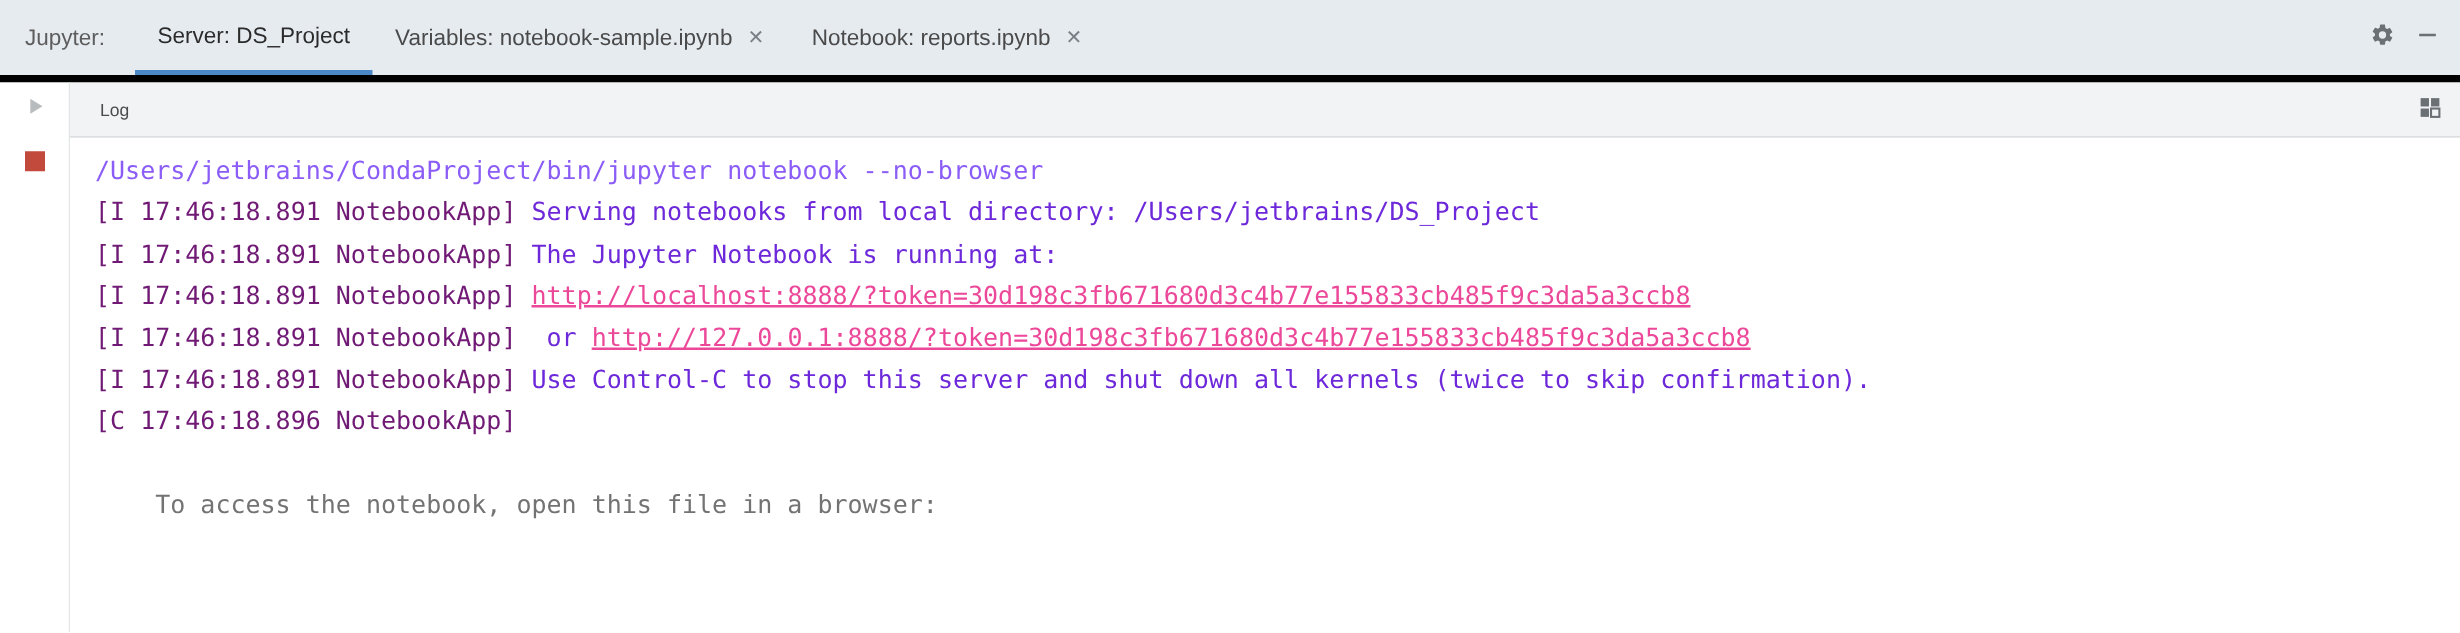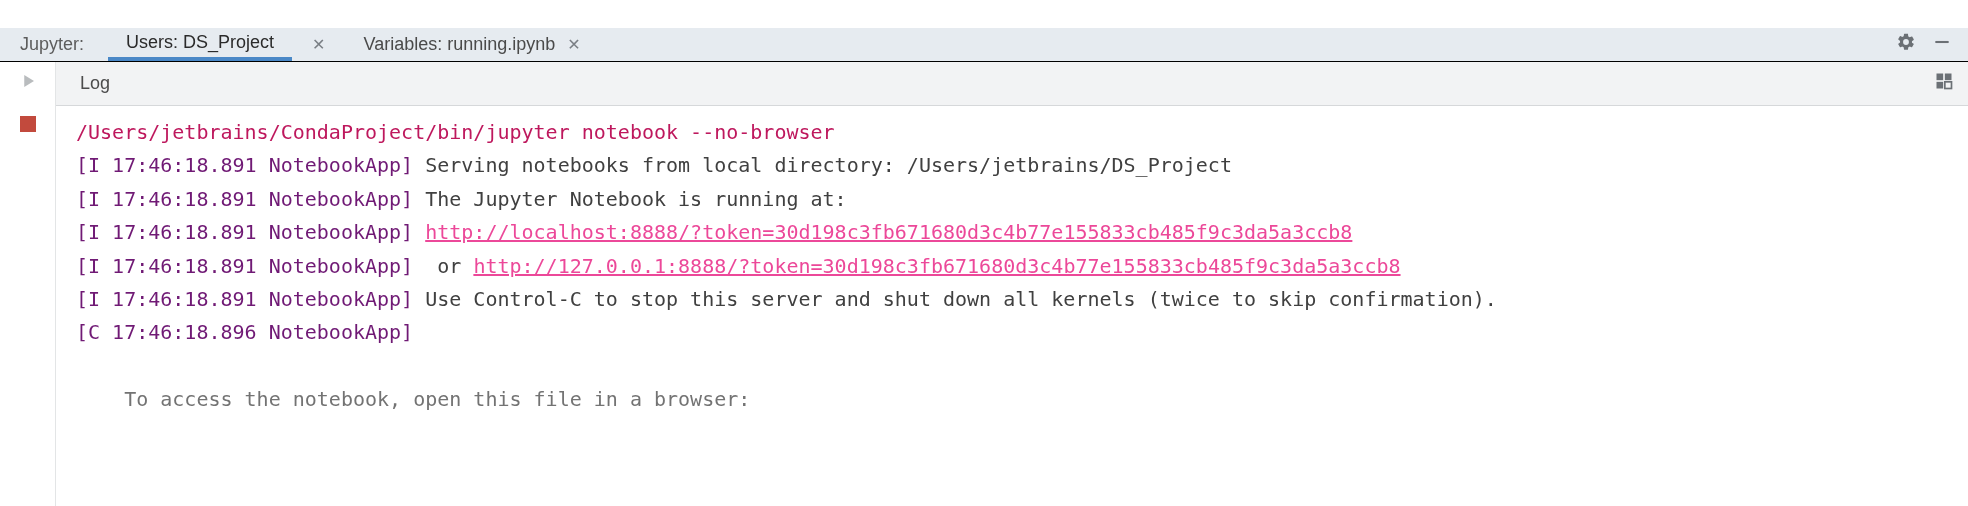--- a/index.html
+++ b/index.html
@@ -2,29 +2,28 @@
 <html><head>
   <meta charset="utf-8">
   <style>
     * { margin: 0; padding: 0; box-sizing: border-box; }
     html, body { width: 1968px; height: 506px; font-family: -apple-system, BlinkMacSystemFont, "Segoe UI", sans-serif; overflow: hidden; }
 
     .panel { width: 100%; height: 100%; display: flex; flex-direction: column; background: #fff; }
 
     
     .tabbar {
-      height: 34px;
+      height: 66px;
       background: #e6ebf0;
-      border-bottom: 1px solid #000000;
+      border-bottom: 6px solid #000000;
       display: flex;
       align-items: stretch;
       padding: 0 8px 0 20px;
       font-size: 18px;
       color: #4a4a4a;
-      margin-top: 28px;
     }
     .tabbar .title {
       display: flex; align-items: center;
       padding-right: 24px;
       color: #5d5d5d;
     }
     .tab {
       display: flex; align-items: center;
       padding: 0 18px;
       gap: 10px;
@@ -69,63 +68,64 @@
     .content { flex: 1; display: flex; flex-direction: column; min-width: 0; }
 
     
     .loghead {
       height: 44px;
       background: #f2f3f4;
       border-bottom: 1px solid #d6d8da;
       display: flex;
       align-items: center;
       padding: 0 14px 0 24px;
-      font-size: 18px;
+      font-size: 14px;
       color: #4c4c4c;
     }
     .loghead .spacer { flex: 1; }
     .loghead .layout-btn svg { width: 20px; height: 20px; }
     .loghead .layout-btn { color: #6b7075; cursor: pointer; }
 
     
     .console {
       flex: 1;
       overflow: hidden;
       padding: 10px 0 0 20px;
       font-family: "Menlo", "Consolas", "DejaVu Sans Mono", monospace;
       font-size: 20px;
       line-height: 1.67;
       white-space: pre;
       color: #333;
     }
     .ln { display: block; }
-    .cmd { color: #be185d; }
+    .cmd { color: #8b5cf6; }
     .stamp { color: #701a75; }
-    .msg { color: #404040; }
+    .msg { color: #6d28d9; }
     .link { color: #ec4899; text-decoration: underline; cursor: pointer; }
     .err { color: #737373; }
   </style>
 </head>
 <body>
 
 <div class="panel">
 
   <div class="tabbar">
     <div class="title">Jupyter:</div>
 
     <div class="tab active">
-      <span>Users: DS_Project</span>
+      <span>Server: DS_Project</span>
     </div>
 
     <div class="tab">
+      <span>Variables: notebook-sample.ipynb</span>
       <span class="close-x">✕</span>
     </div>
 
     <div class="tab">
-      <span>Variables: running.ipynb</span>
+      <span>Notebook: reports.ipynb</span>
       <span class="close-x">✕</span>
     </div>
 
     <div class="spacer"></div>
 
     <div class="tool-btn">
       <span>
         <svg viewBox="0 0 24 24" fill="currentColor">
             <path d="M19.14,12.94a7.14,7.14,0,0,0,.05-.94,7.14,7.14,0,0,0-.05-.94l2.03-1.58a.5.5,0,0,0,.12-.64l-1.92-3.32a.5.5,0,0,0-.61-.22l-2.39.96a7.03,7.03,0,0,0-1.62-.94l-.36-2.54A.5.5,0,0,0,13.9,2h-3.8a.5.5,0,0,0-.49.42L9.25,4.96a7.03,7.03,0,0,0-1.62.94l-2.39-.96a.5.5,0,0,0-.61.22L2.71,8.48a.5.5,0,0,0,.12.64l2.03,1.58a7.14,7.14,0,0,0-.05.94,7.14,7.14,0,0,0,.05.94L2.83,14.16a.5.5,0,0,0-.12.64l1.92,3.32a.5.5,0,0,0,.61.22l2.39-.96a7.03,7.03,0,0,0,1.62.94l.36,2.54a.5.5,0,0,0,.49.42h3.8a.5.5,0,0,0,.49-.42l.36-2.54a7.03,7.03,0,0,0,1.62-.94l2.39.96a.5.5,0,0,0,.61-.22l1.92-3.32a.5.5,0,0,0-.12-.64ZM12,15.5A3.5,3.5,0,1,1,15.5,12,3.5,3.5,0,0,1,12,15.5Z"></path>
           </svg>

